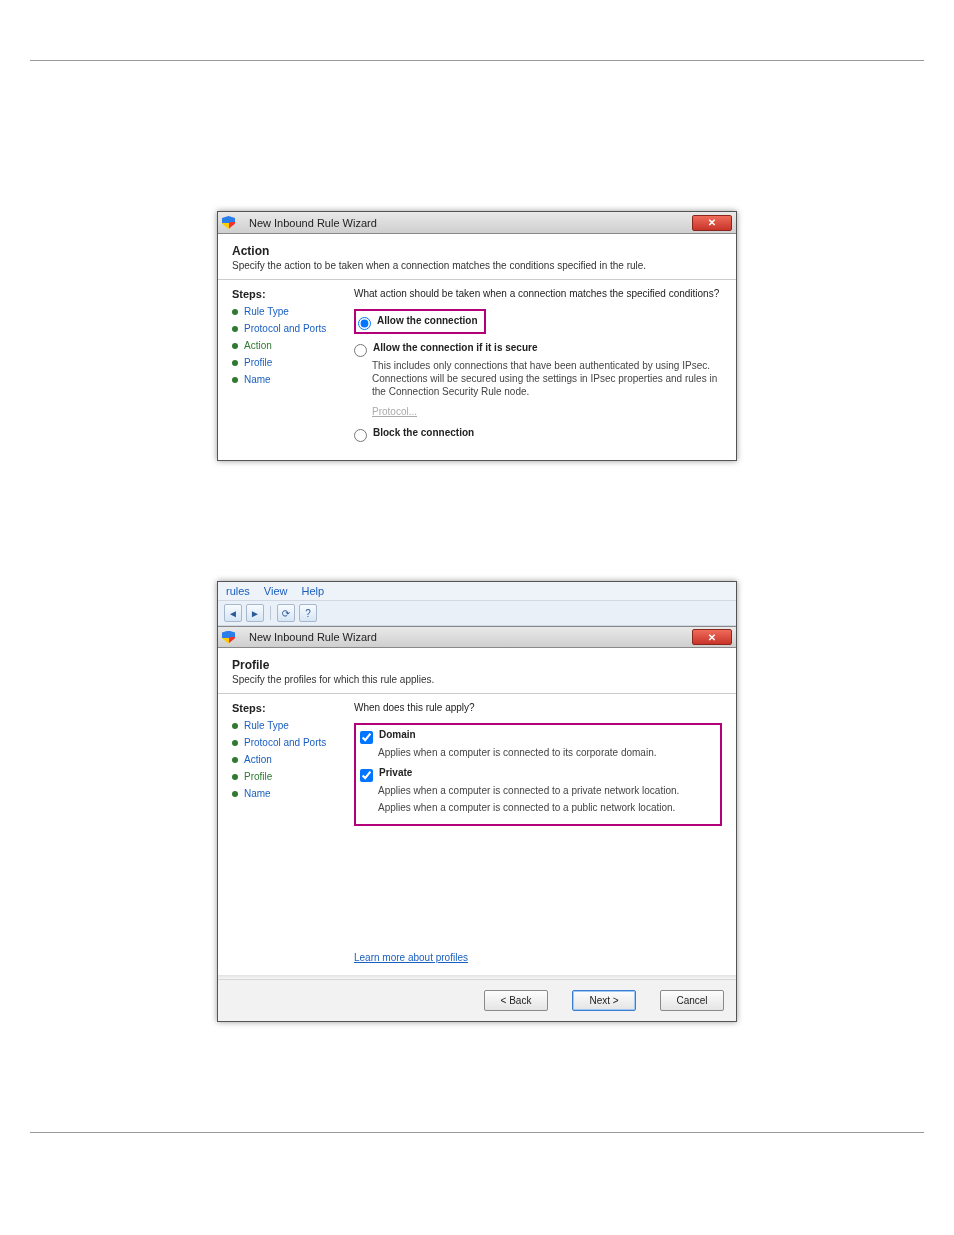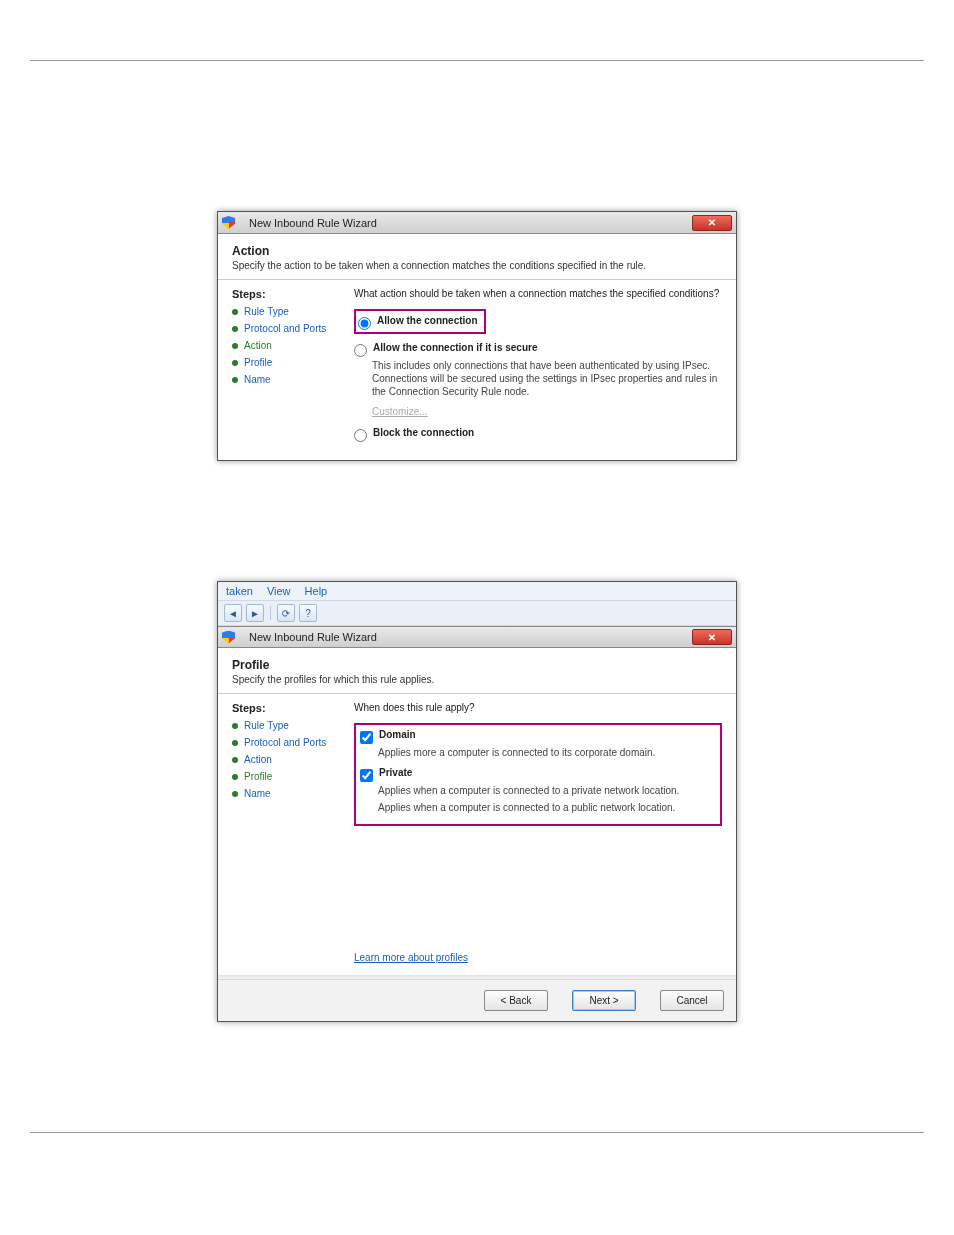--- a/index.html
+++ b/index.html
@@ -267,39 +267,39 @@
             <span class="opt-label">Allow the connection</span>
           </div>
         </div>
 
         
         <div class="radio-row">
           <input type="radio" style="">
           <span class="opt-label">Allow the connection if it is secure</span>
         </div>
         <div class="opt-desc">This includes only connections that have been authenticated by using IPsec. Connections will be secured using the settings in IPsec properties and rules in the Connection Security Rule node.</div>
-        <span class="customize-link">Customize...</span>
+        <span class="customize-link">Protocol...</span>
 
         
         <div class="radio-row">
           <input type="radio" style="">
           <span class="opt-label">Block the connection</span>
         </div>
         <div style="height:6px;"></div>
       </div>
     </div>
   </div>
 </div>
 
 <div class="spacer-mid"></div>
 
 <div class="menu-wrap">
 
   <div class="menu-bar">
-    <span>taken</span>
+    <span>rules</span>
     <span>View</span>
     <span>Help</span>
   </div>
   <div class="tool-bar">
     <span class="tbicon">◄</span>
     <span class="tbicon">►</span>
     <span class="tbsep"></span>
     <span class="tbicon">⟳</span>
     <span class="tbicon">?</span>
   </div>
@@ -342,21 +342,21 @@
         </div>
 
         <div class="content-col">
           <div class="question">When does this rule apply?</div>
 
           <div class="highlight-panel">
             <div class="check-row" style="margin-top:0;">
               <input type="checkbox" checked="" style="">
               <span class="opt-label">Domain</span>
             </div>
-            <div class="opt-desc">Applies more a computer is connected to its corporate domain.</div>
+            <div class="opt-desc">Applies when a computer is connected to its corporate domain.</div>
 
             <div class="check-row">
               <input type="checkbox" checked="" style="">
               <span class="opt-label">Private</span>
             </div>
             <div class="opt-desc">Applies when a computer is connected to a private network location.</div>
 
             <div class="opt-desc">Applies when a computer is connected to a public network location.</div>
           </div>
 

